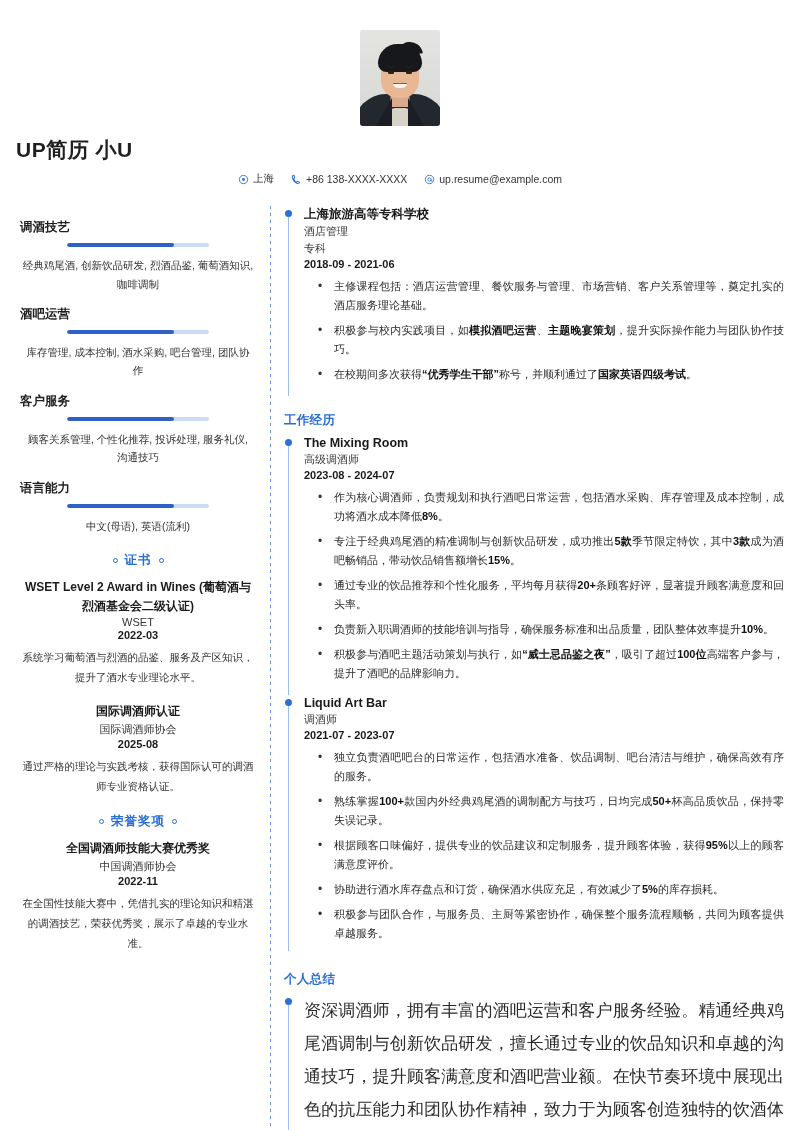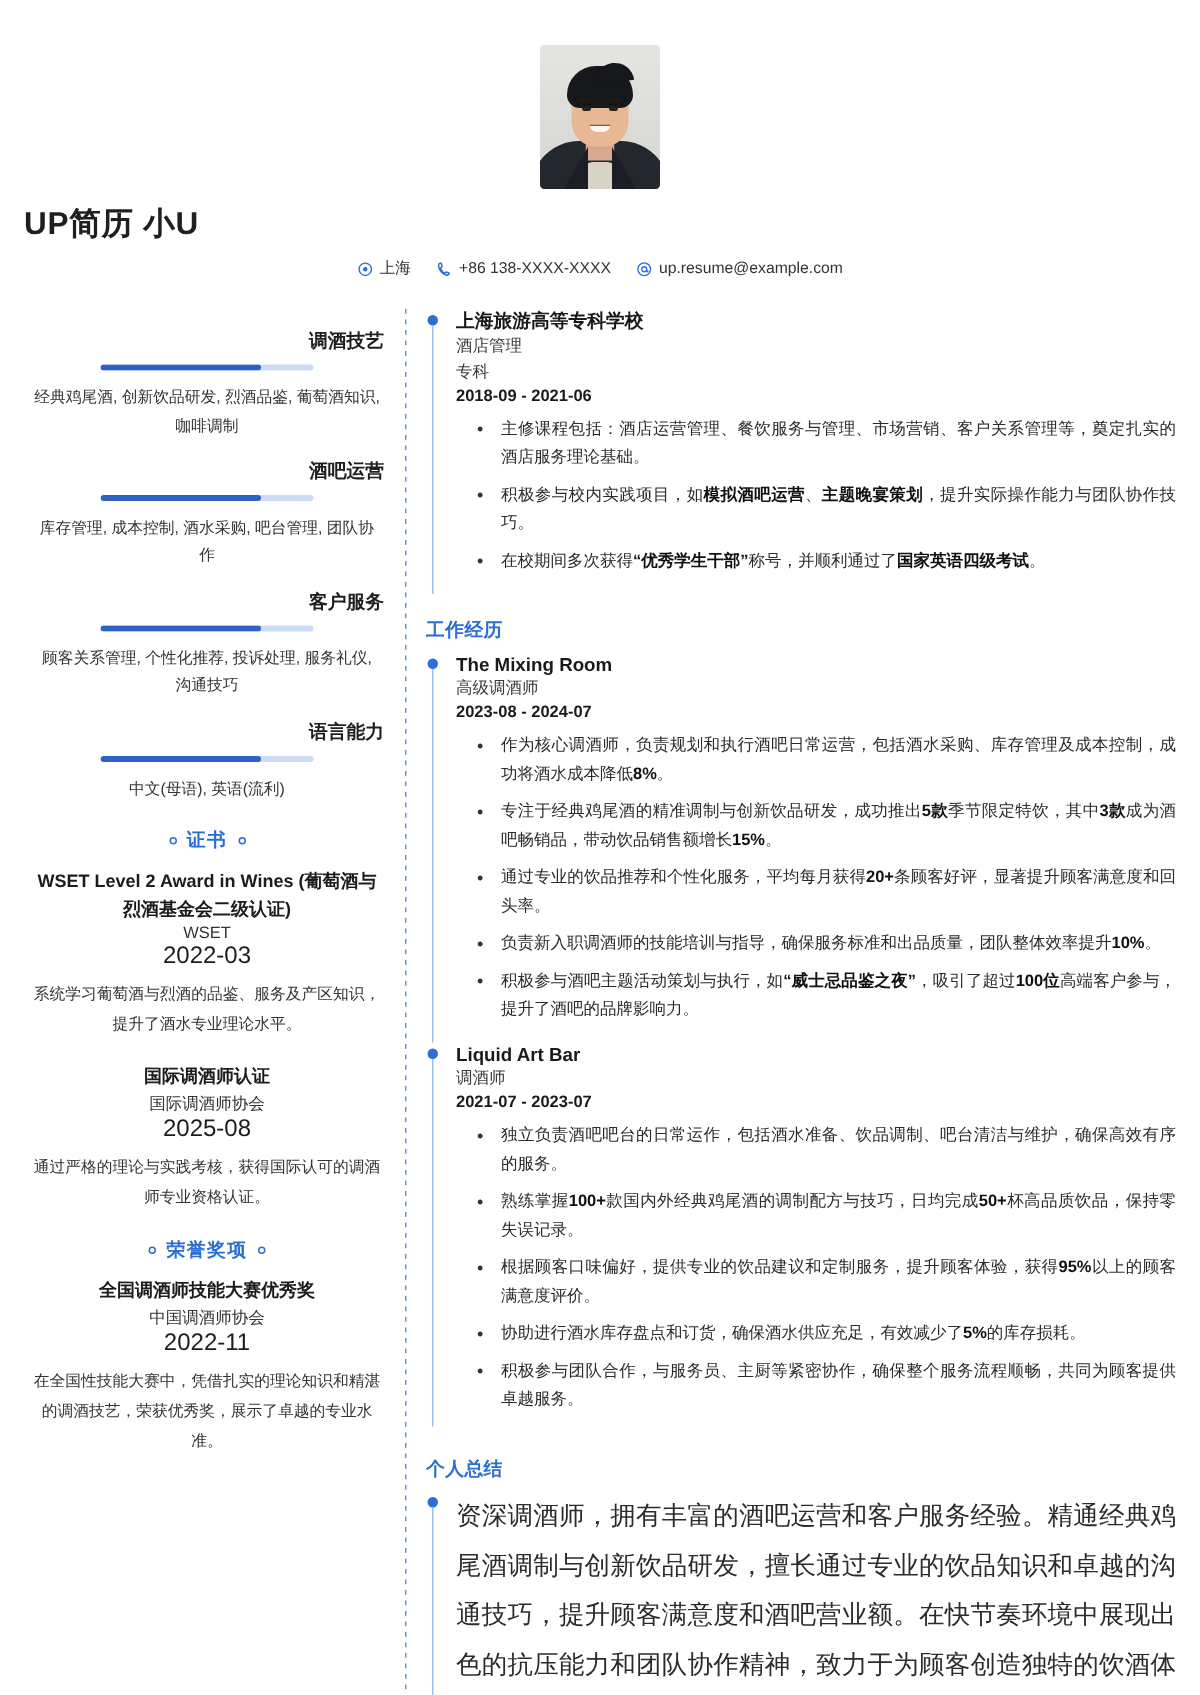--- a/index.html
+++ b/index.html
@@ -88,39 +88,39 @@
   .side-head {
     text-align: center; color: #2b6fd4; font-weight: 700; font-size: 12.5px;
     letter-spacing: 1px; margin: 4px 0 9px 0;
     display: flex; align-items: center; justify-content: center; gap: 7px;
   }
   .deco-dot {
     width: 5px; height: 5px; border-radius: 50%;
     border: 1.2px solid #2b6fd4; display: inline-block;
   }
   .skill-name {
-    text-align: right; font-weight: 700; font-size: 12.5px; color: #1f1f1f;
+    text-align: left; font-weight: 700; font-size: 12.5px; color: #1f1f1f;
     margin-top: 13px;
   }
   .skill-bar {
     height: 4px; background: #ccdcf4; border-radius: 2px;
     margin: 7px 47px 9px 47px; position: relative; overflow: hidden;
   }
   .skill-bar > i { position:absolute; left:0; top:0; bottom:0; background:#2e60c8;
                    border-radius:2px; display:block; }
   .skill-desc {
     text-align: center; font-size: 10.5px; color: #333333; line-height: 1.75;
     padding: 0 2px;
   }
   .cert-title {
     text-align:center; font-weight:700; font-size:12px; color:#1c1c1c;
     line-height:1.55; margin-top:4px;
   }
   .cert-org { text-align:center; font-size:11px; color:#333; margin-top:1px; }
-  .cert-date { text-align:center; font-size:16px; font-weight:400; color:#1c1c1c; margin-top:1px; }
+  .cert-date { text-align:center; font-size:11px; font-weight:700; color:#1c1c1c; margin-top:1px; }
   .cert-desc {
     text-align:center; font-size:10.5px; color:#333; line-height:1.9; margin-top:7px;
     padding: 0 1px;
   }
   .cert-block + .cert-block { margin-top: 14px; }
   .side-section { margin-top: 17px; }
 
   
   .sec-head {
     color: #2b6fd4; font-weight: 700; font-size: 12.5px;

